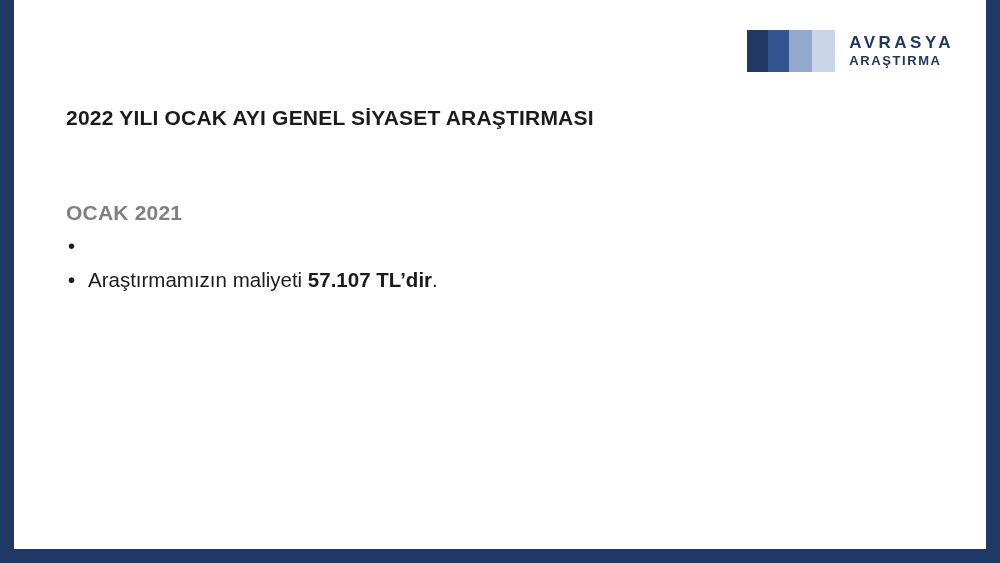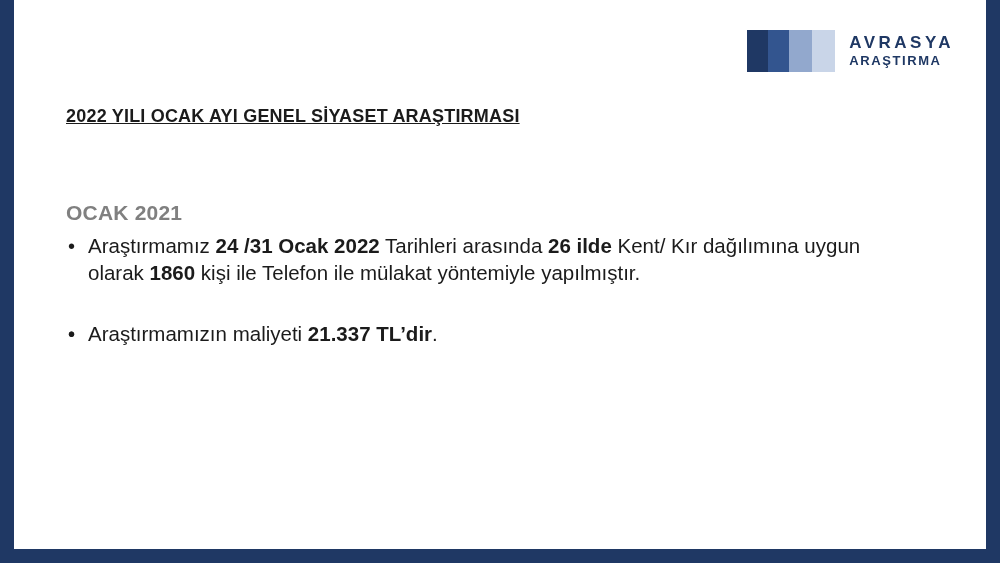--- a/index.html
+++ b/index.html
@@ -81,25 +81,24 @@
     letter-spacing: 1.6px;
     color: #1f3864;
     margin-top: 2px;
   }
 
   
   .title {
     position: absolute;
     left: 52px;
     top: 106px;
-    font-size: 18px;
+    font-size: 21px;
     font-weight: bold;
     color: #1b1b1b;
     letter-spacing: 0.2px;
-    text-decoration: underline;
   }
   .subtitle {
     position: absolute;
     left: 52px;
     top: 173px;
     font-size: 21px;
     font-weight: bold;
     color: #808080;
     letter-spacing: 0.2px;
     margin-top: 28px;
@@ -147,20 +146,20 @@
       <div class="logo-text">
         <div class="logo-title">AVRASYA</div>
         <div class="logo-sub">ARAŞTIRMA</div>
       </div>
     </div>
 
     <div class="title">2022 YILI OCAK AYI GENEL SİYASET ARAŞTIRMASI</div>
     <div class="subtitle">OCAK 2021</div>
 
     <div class="bullets">
-        <div class="bullet"><span class="dot">•</span><span><span>Araştırmamız </span><b>24 /31 Ocak 2022</b><span> Tarihleri arasında </span><b>26 ilde</b><span> Kent/ Kır dağılımına uygun olarak </span><b>1860</b><span> kişi ile Telefon ile mülakat yöntemiyle yapılmıştır.</span></span></div>
         <div class="bullet"><span class="dot">•</span></div>
-        <div class="bullet"><span class="dot">•</span><span><span>Araştırmamızın maliyeti </span><b>21.337 TL’dir</b><span>.</span></span></div>
+        <div class="bullet"><span class="dot">•</span></div>
+        <div class="bullet"><span class="dot">•</span><span><span>Araştırmamızın maliyeti </span><b>57.107 TL’dir</b><span>.</span></span></div>
       </div>
 
   </div>
   <div class="frame"></div>
 </div>
 
 </body></html>

